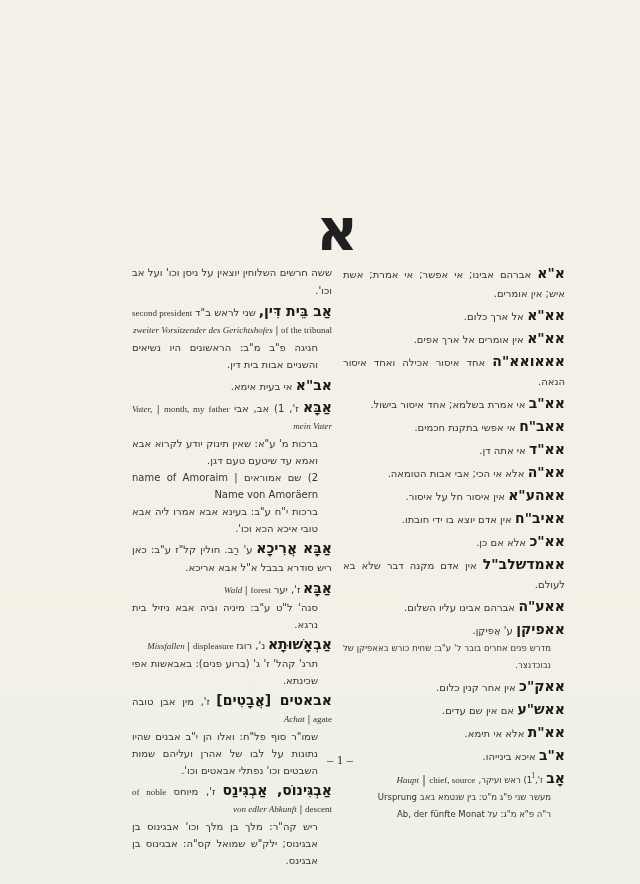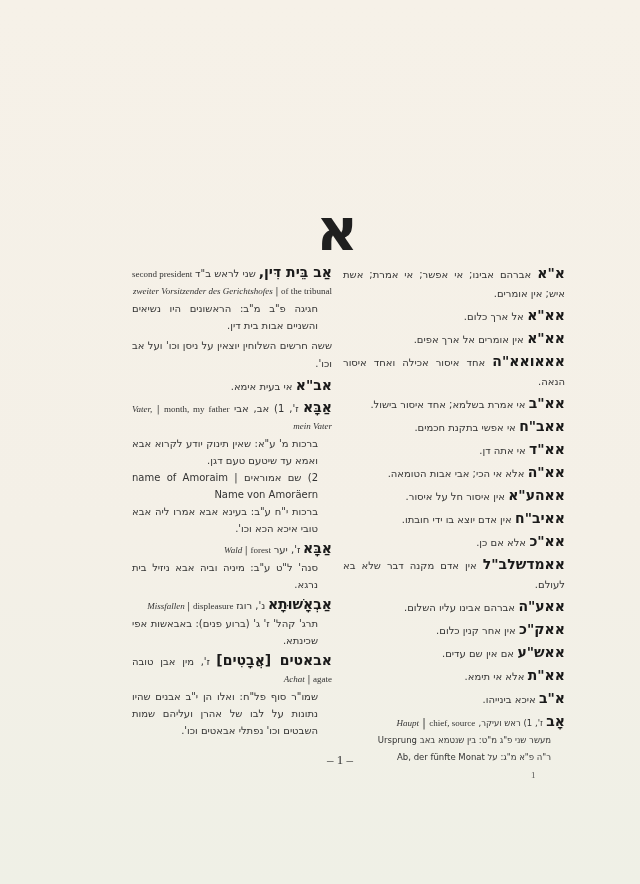--- a/index.html
+++ b/index.html
@@ -49,57 +49,60 @@
     <div class="entry"><span class="hw">אאאואא"ה</span> <span class="def">אחד איסור אכילה ואחד איסור הנאה.</span></div>
     <div class="entry"><span class="hw">אא"ב</span> <span class="def">אי אמרת בשלמא; אחד איסור בישול.</span></div>
     <div class="entry"><span class="hw">אאב"ח</span> <span class="def">אי אפשי בתקנת חכמים.</span></div>
     <div class="entry"><span class="hw">אא"ד</span> <span class="def">אי אתה דן.</span></div>
     <div class="entry"><span class="hw">אא"ה</span> <span class="def">אלא אי הכי; אבי אבות הטומאה.</span></div>
     <div class="entry"><span class="hw">אאהע"א</span> <span class="def">אין איסור חל על איסור.</span></div>
     <div class="entry"><span class="hw">אאיב"ח</span> <span class="def">אין אדם יוצא בו ידי חובתו.</span></div>
     <div class="entry"><span class="hw">אא"כ</span> <span class="def">אלא אם כן.</span></div>
     <div class="entry"><span class="hw">אאמדשלב"ל</span> <span class="def">אין אדם מקנה דבר שלא בא לעולם.</span></div>
     <div class="entry"><span class="hw">אאע"ה</span> <span class="def">אברהם אבינו עליו השלום.</span></div>
+    <div class="entry"><span class="hw">אאפיקן</span> <span class="def">ע' אֲפִיקָן.</span>
+      <span class="cont small def">מדרש פנים אחרים בובר ל' ע"ב: שחית כורש באאפיקן של נבוכדנצר.</span></div>
     <div class="entry"><span class="hw">אאק"כ</span> <span class="def">אין אחר קנין כלום.</span></div>
     <div class="entry"><span class="hw">אאש"ע</span> <span class="def">אם אין שם עדים.</span></div>
     <div class="entry"><span class="hw">אא"ת</span> <span class="def">אלא אי תימא.</span></div>
     <div class="entry"><span class="hw">א"ב</span> <span class="def">איכא בינייהו.</span></div>
     <div class="entry">
       <span class="hw">אָב</span>
       <span class="def small">ז', 1) ראש ועיקר,</span>
       <span class="lat">chief, source</span> |
       <span class="lat"><i>Haupt</i></span>
       <span class="cont small def">מעשר שני פ"ג מ"ט: בין שנטמא באב Ursprung</span>
       <span class="cont small def">ר"ה פ"א מ"ג: על Ab, der fünfte Monat</span>
     </div>
   </div>
 
   <div class="col col-left">
+    <div class="entry small"><span class="def">ששה חרשים השלוחין יוצאין על ניסן וכו' ועל אב וכו'.</span></div>
+
     <div class="entry small">
       <span class="hw">אַב בֵּית דִּין,</span>
       <span class="def">שני לראש ב"ד</span>
       <span class="lat">second president of the tribunal</span> |
       <span class="lat"><i>zweiter Vorsitzender des Gerichtshofes</i></span>
       <span class="cont def">חגיגה פ"ב מ"ב: הראשונים היו נשיאים והשניים אבות בית דין.</span>
     </div>
-
-    <div class="entry small"><span class="def">ששה חרשים השלוחין יוצאין על ניסן וכו' ועל אב וכו'.</span></div>
 
     <div class="entry"><span class="hw">אב"א</span> <span class="def">אי בעית אימא.</span></div>
 
     <div class="entry small">
       <span class="hw">אַבָּא</span>
       <span class="def">ז', 1) אב, אבי</span>
       <span class="lat">month, my father</span> |
       <span class="lat"><i>Vater, mein Vater</i></span>
       <span class="cont def">ברכות מ' ע"א: שאין תינוק יודע לקרוא אבא ואמא עד שיטעם טעם דגן.</span>
       <span class="cont def">2) שם אמוראים name of Amoraim | Name von Amoräern</span>
       <span class="cont def">ברכות י"ח ע"ב: בעינא אבא אמרו ליה אבא טובי איכא הכא וכו'.</span>
     </div>
 
+    <div class="entry small"><span class="hw">אַבָּא אֲרִיכָא</span> <span class="def">ע' רַב. חולין קל"ז ע"ב: כאן ריש סודרא בבבל א"ל אבא אריכא.</span></div>
 
     <div class="entry small">
       <span class="hw">אַבָּא</span>
       <span class="def">ז', יער</span>
       <span class="lat">forest</span> |
       <span class="lat"><i>Wald</i></span>
       <span class="cont def">סנה' ל"ט ע"ב: מיניה וביה אבא ניזיל בית נרגא.</span>
     </div>
 
     <div class="entry small">
@@ -111,17 +114,24 @@
     </div>
 
     <div class="entry small">
       <span class="hw">אבאטים [אֲבָטִים]</span>
       <span class="def">ז', מין אבן טובה</span>
       <span class="lat">agate</span> |
       <span class="lat"><i>Achat</i></span>
       <span class="cont def">שמו"ר סוף פל"ח: ואלו הן י"ב אבנים שהיו נתונות על לבו של אהרן ועליהם שמות השבטים וכו' נפתלי אבאטים וכו'.</span>
     </div>
 
+    <div class="entry small">
+      <span class="hw">אַבְגִּינוֹס, אַבְגִּינַס</span>
+      <span class="def">ז', מיוחס</span>
+      <span class="lat">of noble descent</span> |
+      <span class="lat"><i>von edler Abkunft</i></span>
+      <span class="cont def">ריש קה"ר: מלך בן מלך וכו' אבגינוס בן אבגינוס; ילק"ש שמואל קס"ה: אבגינוס בן אבגינס.</span>
+    </div>
   </div>
 
   <div class="folio">– 1 –</div>
   <div class="corner-mark">1</div>
 </div>
 
 </body></html>

